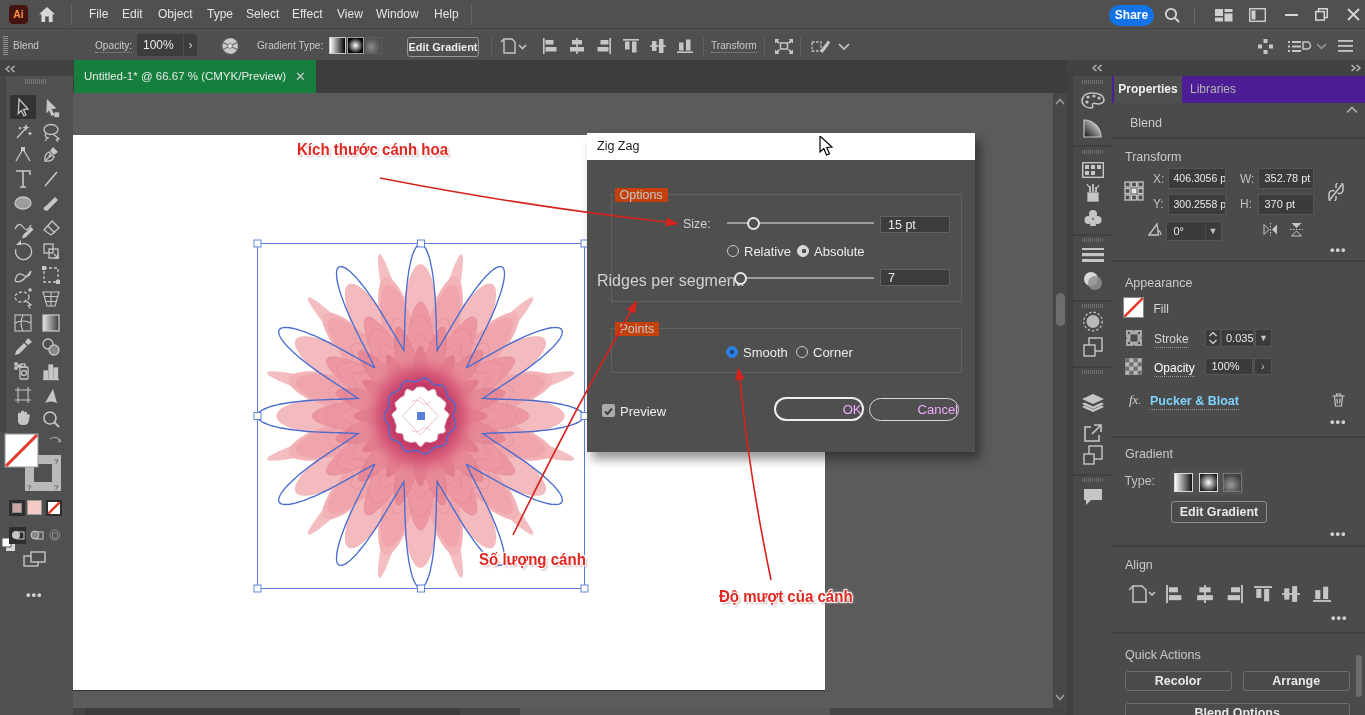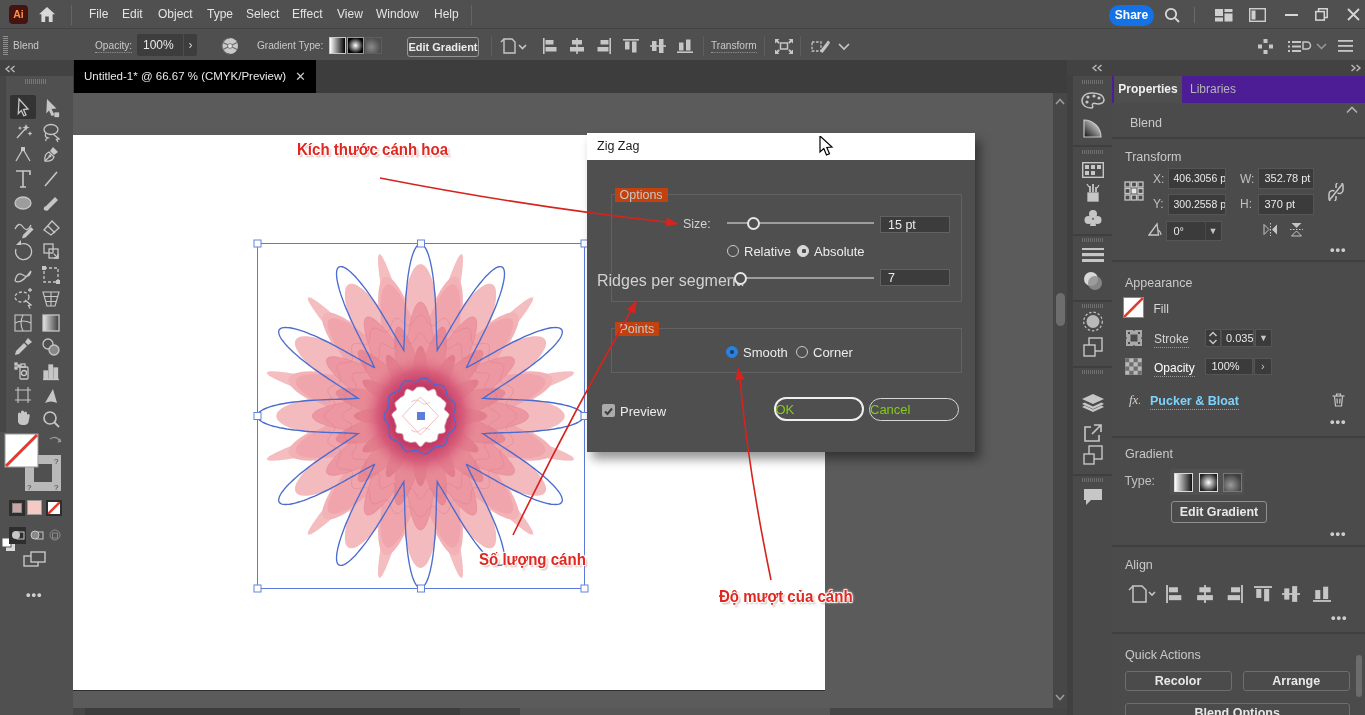--- a/index.html
+++ b/index.html
@@ -16,39 +16,39 @@
 .dotted{border-bottom:1px dotted #9a9a9a;padding-bottom:1px}
 .field{position:absolute;background:#3d3d3d;border-radius:2px;color:#e9e9e9;font-size:12px}
 .btn{position:absolute;border:1px solid #969696;border-radius:3px;color:#ececec;font-size:11.5px;text-align:center;background:transparent;white-space:nowrap}
 .sep2{position:absolute;top:6px;height:20px;width:1px;background:#5d5d5d}
 
 #leftcol{position:absolute;left:0;top:60px;width:73px;height:655px;background:#505050}
 #leftcol .topstrip{position:absolute;left:0;top:0;width:73px;height:16px;background:#424242}
 .toolsel{position:absolute;background:#333333;border-radius:2px}
 
 #tabbar{position:absolute;left:73px;top:60px;width:994px;height:33px;background:#3d3d3d}
-#doctab{position:absolute;left:1px;top:0;width:242px;height:33px;background:#000000;color:#e8e8e8;font-size:11.5px;line-height:33px;white-space:nowrap}
+#doctab{position:absolute;left:1px;top:0;width:242px;height:33px;background:#15803d;color:#e8e8e8;font-size:11.5px;line-height:33px;white-space:nowrap}
 #canvas{position:absolute;left:73px;top:93px;width:980px;height:615px;background:#5b5b5b;overflow:hidden}
 #artboard{position:absolute;left:0;top:42px;width:752px;height:555px;background:#ffffff;box-shadow:0 1px 0 #2e2e2e}
 
 #dlg{position:absolute;left:587px;top:133px;width:388px;height:319px;background:#4f4f50;box-shadow:5px 7px 10px rgba(0,0,0,.42);z-index:30}
 #dlgtitle{position:absolute;left:0;top:0;width:388px;height:27px;background:#fff;color:#1c1c1c;font-size:12.5px;line-height:27px;padding-left:10px}
 .grp{position:absolute;border:1px solid #626262}
 .grplabel{position:absolute;top:-7px;left:3px;background:#c2410c;padding:0 5px;color:#c8c8c8;font-size:12.5px;line-height:14px}
 .dtxt{position:absolute;color:#d2d2d2;font-size:12.5px;white-space:nowrap}
 .dfield{position:absolute;background:#3c3c3c;border:1px solid #616161;color:#ececec;font-size:12.5px}
 .track{position:absolute;height:2px;background:#9d9d9d}
 .knob{position:absolute;width:13px;height:13px;border-radius:50%;border:2.5px solid #e6e6e6;background:#4f4f50}
 .radio{position:absolute;width:12px;height:12px;border-radius:50%;border:1.5px solid #c9c9c9}
 .radio.on{background:#d9d9d9;border-color:#d9d9d9}
 .radio.on::after{content:"";position:absolute;left:3.5px;top:3.5px;width:4px;height:4px;background:#4f4f50;border-radius:1px}
 .radio.blue{background:#2a7fe0;border-color:#2a7fe0}
 .radio.blue::after{content:"";position:absolute;left:3.5px;top:3.5px;width:4px;height:4px;background:#1d3a5f;border-radius:50%}
 .rlabel{position:absolute;color:#ececec;font-size:13px}
-.pillbtn{position:absolute;width:90px;height:24px;border-radius:12px;color:#84cc16;font-size:13px;text-align:left;line-height:22px}
+.pillbtn{position:absolute;width:90px;height:24px;border-radius:12px;color:#f0abfc;font-size:13px;text-align:right;line-height:22px}
 
 #dock{position:absolute;left:1067px;top:60px;width:298px;height:655px;background:#404040}
 #docktop{position:absolute;left:0;top:0;width:298px;height:16px;background:#424242}
 #iconstrip{position:absolute;left:6px;top:16px;width:39px;height:639px;background:#4a4a4a}
 #panel{position:absolute;left:45px;top:16px;width:253px;height:639px;background:#4b4b4b}
 #ptabs{position:absolute;left:0;top:0;width:253px;height:27px;background:#4c1d95}
 #ptab1{position:absolute;left:2px;top:0;width:68px;height:27px;background:#4e4e4e;color:#f0f0f0;font-size:12px;font-weight:bold;text-align:center;line-height:27px}
 .seclabel{position:absolute;color:#c9c9c9;font-size:12.5px}
 .pfield{position:absolute;background:#3b3b3b;border:1px solid #555;color:#e9e9e9;font-size:11px;white-space:nowrap;overflow:hidden}
 .plabel{position:absolute;color:#c0c0c0;font-size:12px}

